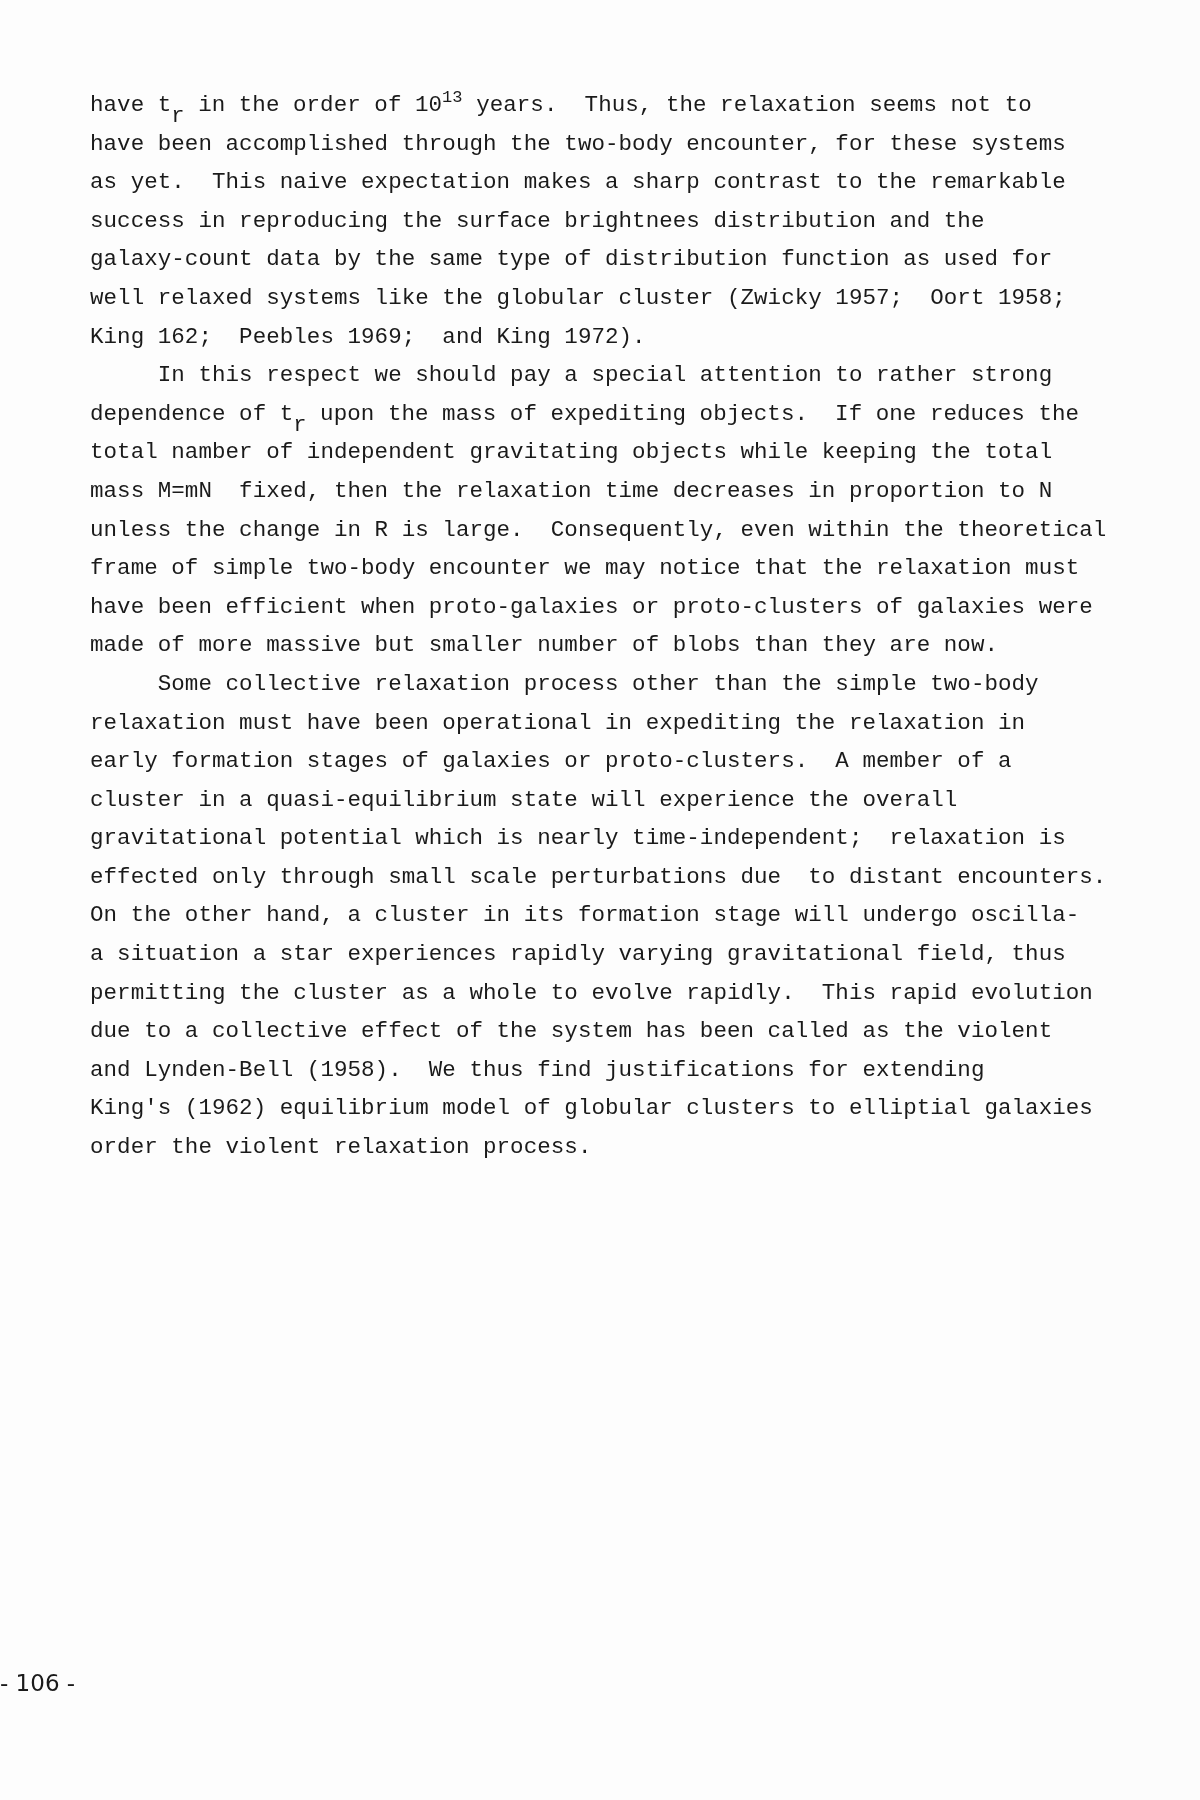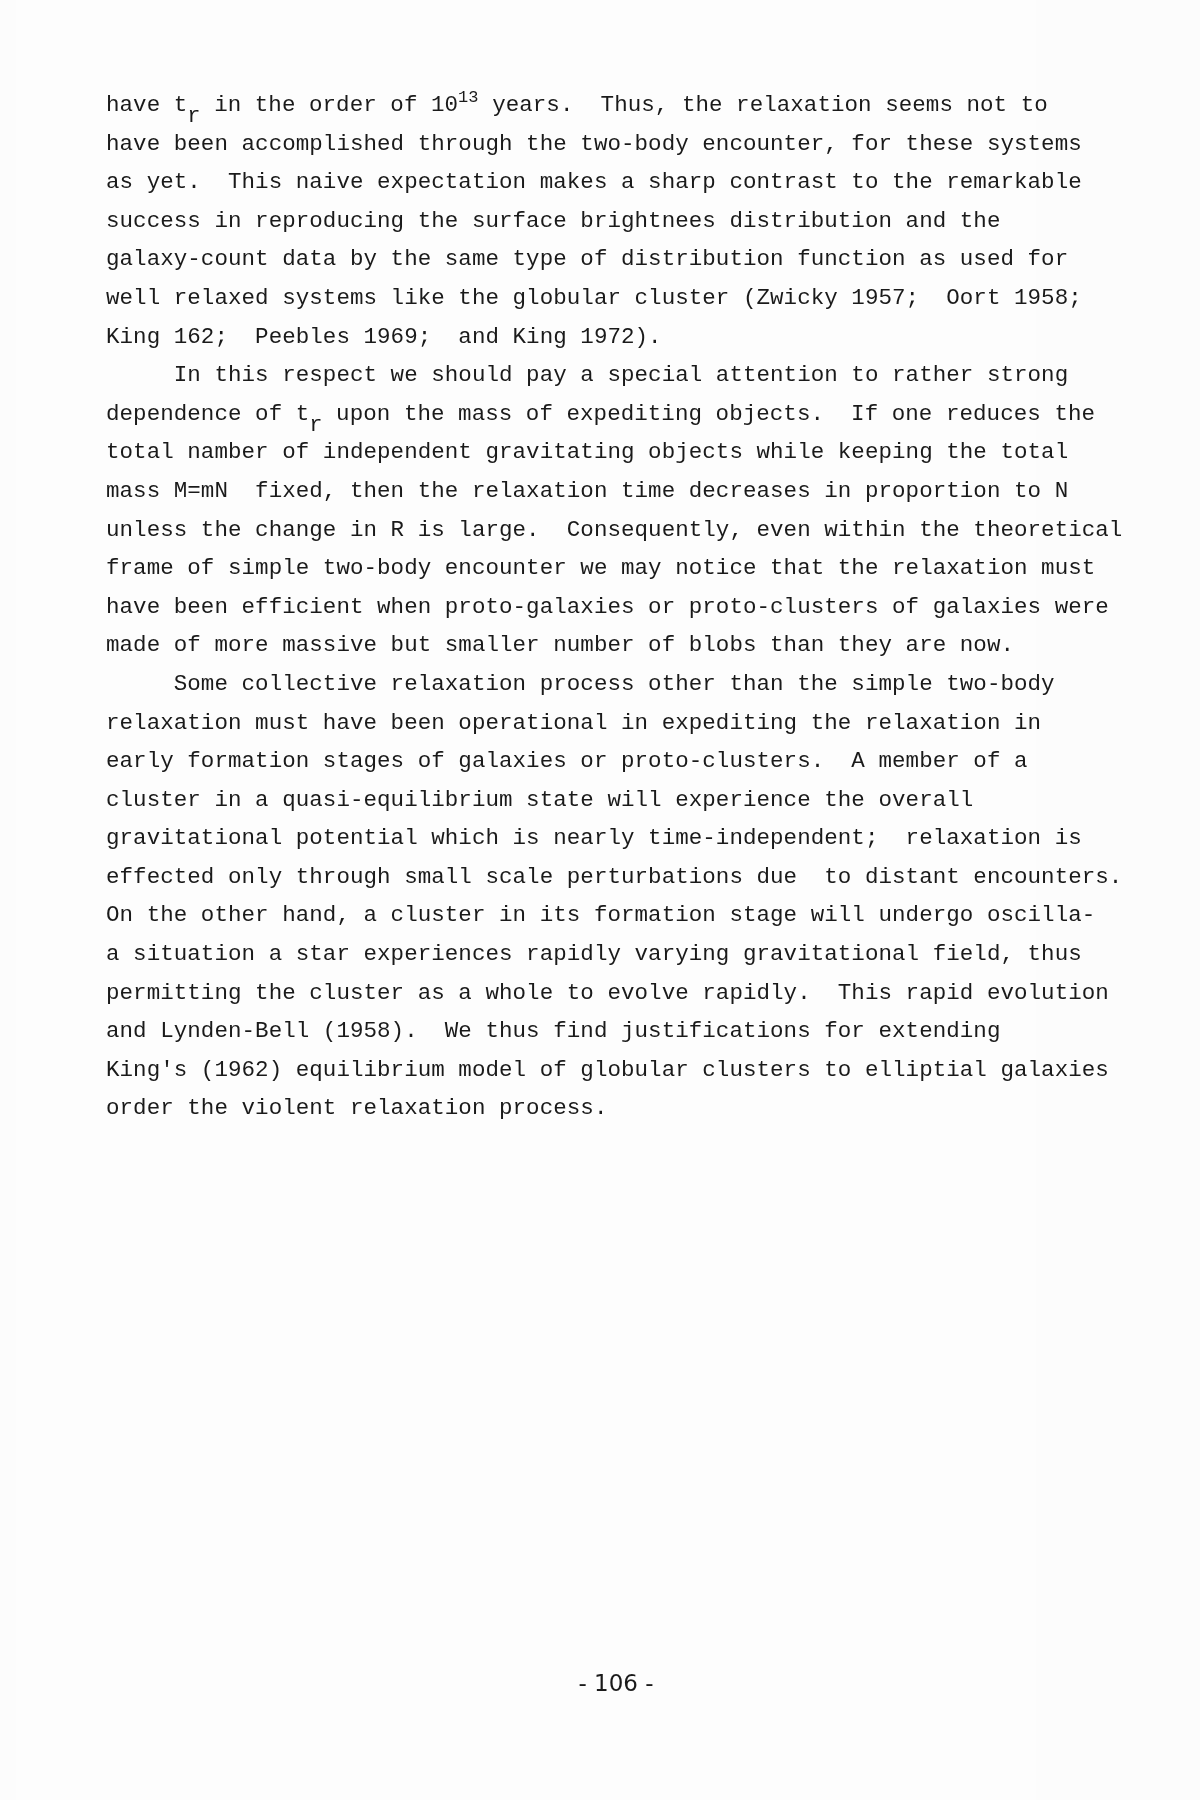--- a/index.html
+++ b/index.html
@@ -10,21 +10,21 @@
   body {
     width: 1200px;
     height: 1800px;
     position: relative;
     overflow: hidden;
     font-family: "Liberation Mono", "DejaVu Sans Mono", monospace;
     color: #1a1a1a;
   }
   .page {
     position: absolute;
-    left: 16px; top: 0;
+    left: 0; top: 0;
     width: 988px; height: 1800px;
     background: #fdfdfd;
     padding-left: 32px;
   }
   .body-text {
     position: absolute;
     left: 90px;
     top: 86px;
     width: 1060px;
   }
@@ -46,21 +46,20 @@
     position: relative;
     top: -9px;
     font-size: 17px;
     line-height: 0;
   }
   .page-number {
     position: absolute;
     left: 0;
     width: 1200px;
     top: 1670px;
-    text-align: center;
     font-family: "DejaVu Sans", "Liberation Sans", sans-serif;
     font-size: 23px;
     white-space: pre;
     color: #1a1a1a;
   }
 </style>
 </head>
 <body>
 
 <div class="page">
@@ -87,19 +86,20 @@
       <div>
         <span class="line"><span>     Some collective relaxation process other than the simple two-body</span></span>
         <span class="line"><span>relaxation must have been operational in expediting the relaxation in</span></span>
         <span class="line"><span>early formation stages of galaxies or proto-clusters.  A member of a</span></span>
         <span class="line"><span>cluster in a quasi-equilibrium state will experience the overall</span></span>
         <span class="line"><span>gravitational potential which is nearly time-independent;  relaxation is</span></span>
         <span class="line"><span>effected only through small scale perturbations due  to distant encounters.</span></span>
         <span class="line"><span>On the other hand, a cluster in its formation stage will undergo oscilla-</span></span>
         <span class="line"><span>a situation a star experiences rapidly varying gravitational field, thus</span></span>
         <span class="line"><span>permitting the cluster as a whole to evolve rapidly.  This rapid evolution</span></span>
+        <span class="line"><span>due to a collective effect of the system has been called as the violent</span></span>
         <span class="line"><span>and Lynden-Bell (1958).  We thus find justifications for extending</span></span>
         <span class="line"><span>King's (1962) equilibrium model of globular clusters to elliptial galaxies</span></span>
         <span class="line"><span>order the violent relaxation process.</span></span>
       </div>
     </div>
   <div class="page-number">- 106 -</div>
 </div>
 
 </body></html>

